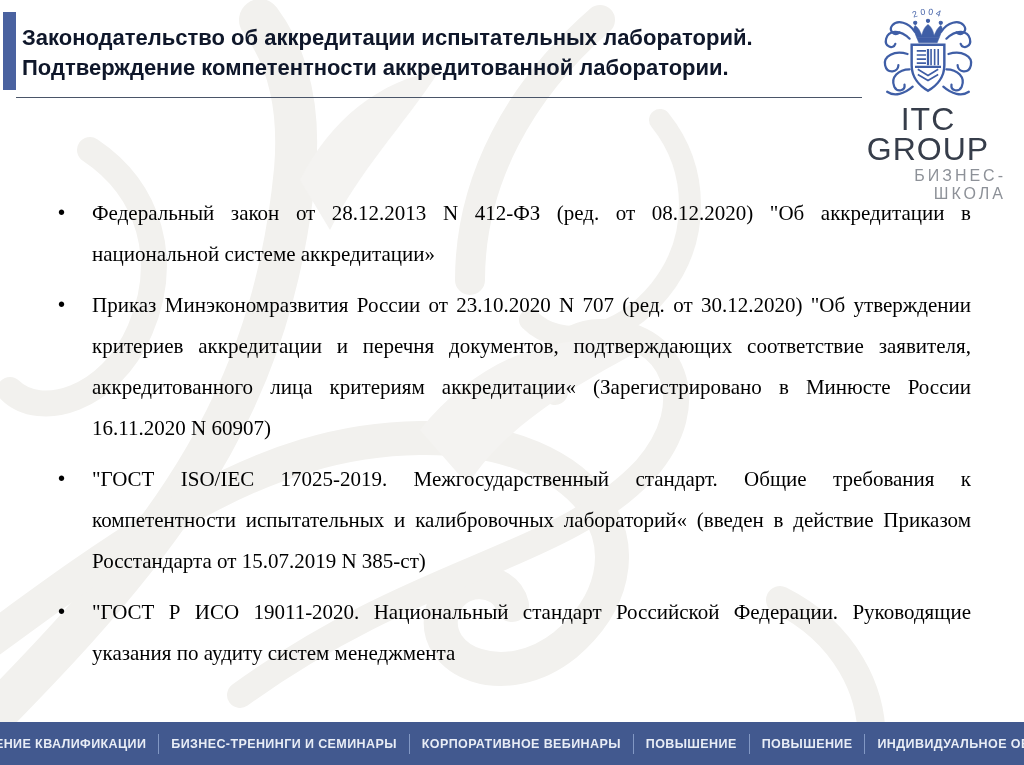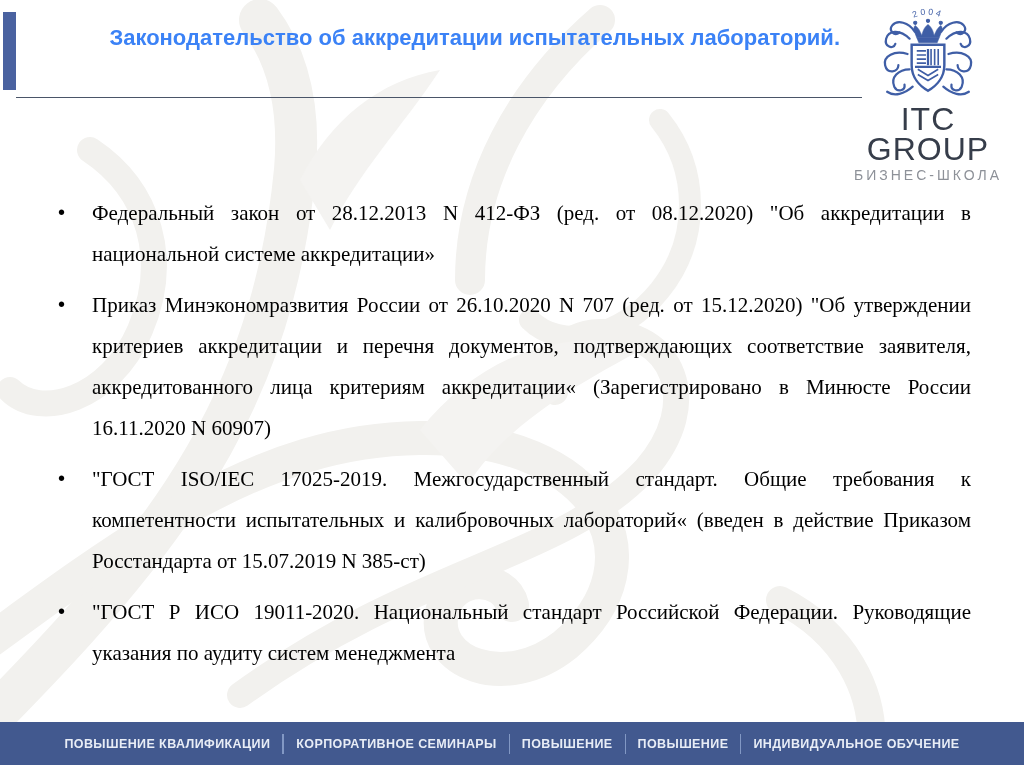--- a/index.html
+++ b/index.html
@@ -2,27 +2,27 @@
 <html><head>
 <meta charset="utf-8">
 <style>
   html,body{margin:0;padding:0;background:#fff;}
   .slide{position:relative;width:1024px;height:765px;overflow:hidden;background:#ffffff;
          font-family:"Liberation Sans",sans-serif;}
   
   .watermark{position:absolute;inset:0;z-index:0;pointer-events:none;}
   
   .accent-bar{position:absolute;left:3px;top:12px;width:13px;height:78px;background:#4a62a0;z-index:2;}
-  .title{position:absolute;left:22px;top:23px;width:818px;text-align:right;z-index:2;
-         color:#3b82f6;font-weight:700;font-size:22px;line-height:30px;}
+  .title{position:absolute;left:22px;top:23px;width:818px;text-align:left;z-index:2;
+         color:#0f172a;font-weight:700;font-size:22px;line-height:30px;}
   .divider{position:absolute;left:16px;top:97px;width:846px;height:1px;background:#4a5568;z-index:2;}
   
   .logo{position:absolute;left:850px;top:6px;width:156px;text-align:center;z-index:2;}
   .logo-name{font-size:32px;letter-spacing:1px;color:#363d4a;line-height:30px;margin-top:-2px;}
-  .logo-sub{font-size:14px;letter-spacing:3px;color:#8d9198;margin-top:3px;}
+  .logo-sub{font-size:16px;letter-spacing:3px;color:#8d9198;margin-top:3px;text-align:right;}
   
   .bullets{position:absolute;left:55px;top:193px;width:916px;z-index:2;
            list-style:none;margin:0;padding:0;}
   .bullets li{position:relative;padding-left:37px;margin-bottom:10px;text-align:justify;
               font-family:"Liberation Serif","DejaVu Serif",serif;font-size:21px;
               line-height:41px;color:#000;}
   .bullets li::before{content:"\2022";position:absolute;left:3px;top:-1px;
                       font-family:"Liberation Sans",sans-serif;font-size:20px;color:#000;}
   
   .footer{position:absolute;left:0;bottom:0;width:1024px;height:43px;background:#42598f;
@@ -48,20 +48,21 @@
     </g>
     <g fill="#f4f3f1" stroke="none">
       <path d="M420,430 C480,355 565,325 645,348 C565,390 500,432 468,485 Z"></path>
       <path d="M300,180 C330,120 380,80 440,70 C400,130 360,170 330,230 Z"></path>
     </g>
   </svg>
 
   <div class="accent-bar"></div>
   <div class="title">
     <div>Законодательство об аккредитации испытательных лабораторий.</div>
+    <div>Подтверждение компетентности аккредитованной лаборатории.</div>
   </div>
   <div class="divider"></div>
 
   <div class="logo">
     <svg width="124" height="96" viewBox="0 0 120 94">
       <defs>
         <path id="yeararc" d="M40,15 Q60,2 80,15"></path>
         <clipPath id="shieldclip">
           <path d="M47,42 L73,42 L73,58 C73,68 67,74.5 60,78.5 C53,74.5 47,68 47,58 Z"></path>
         </clipPath>
@@ -104,30 +105,31 @@
 
       <use href="#flourish"></use>
       <use href="#flourish" transform="translate(120,0) scale(-1,1)"></use>
     </svg>
     <div class="logo-name">ITC GROUP</div>
     <div class="logo-sub">БИЗНЕС-ШКОЛА</div>
   </div>
 
   <ul class="bullets">
     <li>Федеральный закон от 28.12.2013 N 412-ФЗ (ред. от 08.12.2020) "Об аккредитации в национальной системе аккредитации»</li>
-    <li>Приказ Минэкономразвития России от 26.10.2020 N 707 (ред. от 15.12.2020) "Об утверждении критериев аккредитации и перечня документов, подтверждающих соответствие заявителя, аккредитованного лица критериям аккредитации« (Зарегистрировано в Минюсте России 16.11.2020 N 60907)</li>
+    <li>Приказ Минэкономразвития России от 23.10.2020 N 707 (ред. от 30.12.2020) "Об утверждении критериев аккредитации и перечня документов, подтверждающих соответствие заявителя, аккредитованного лица критериям аккредитации« (Зарегистрировано в Минюсте России 16.11.2020 N 60907)</li>
     <li>"ГОСТ ISO/IEC 17025-2019. Межгосударственный стандарт. Общие требования к компетентности испытательных и калибровочных лабораторий« (введен в действие Приказом Росстандарта от 15.07.2019 N 385-ст)</li>
     <li>"ГОСТ Р ИСО 19011-2020. Национальный стандарт Российской Федерации. Руководящие указания по аудиту систем менеджмента</li>
   </ul>
 
   <div class="footer">
     <span class="fitem">ПОВЫШЕНИЕ КВАЛИФИКАЦИИ</span>
     <span class="fsep"></span>
+    <span class="fitem">БИЗНЕС-ТРЕНИНГИ И СЕМИНАРЫ</span>
     <span class="fsep"></span>
-    <span class="fitem">КОРПОРАТИВНОЕ СЕМИНАРЫ</span>
+    <span class="fitem">КОРПОРАТИВНОЕ ВЕБИНАРЫ</span>
     <span class="fsep"></span>
     <span class="fitem">ПОВЫШЕНИЕ</span>
     <span class="fsep"></span>
     <span class="fitem">ПОВЫШЕНИЕ</span>
     <span class="fsep"></span>
     <span class="fitem">ИНДИВИДУАЛЬНОЕ ОБУЧЕНИЕ</span>
   </div>
 
 </div>
 

